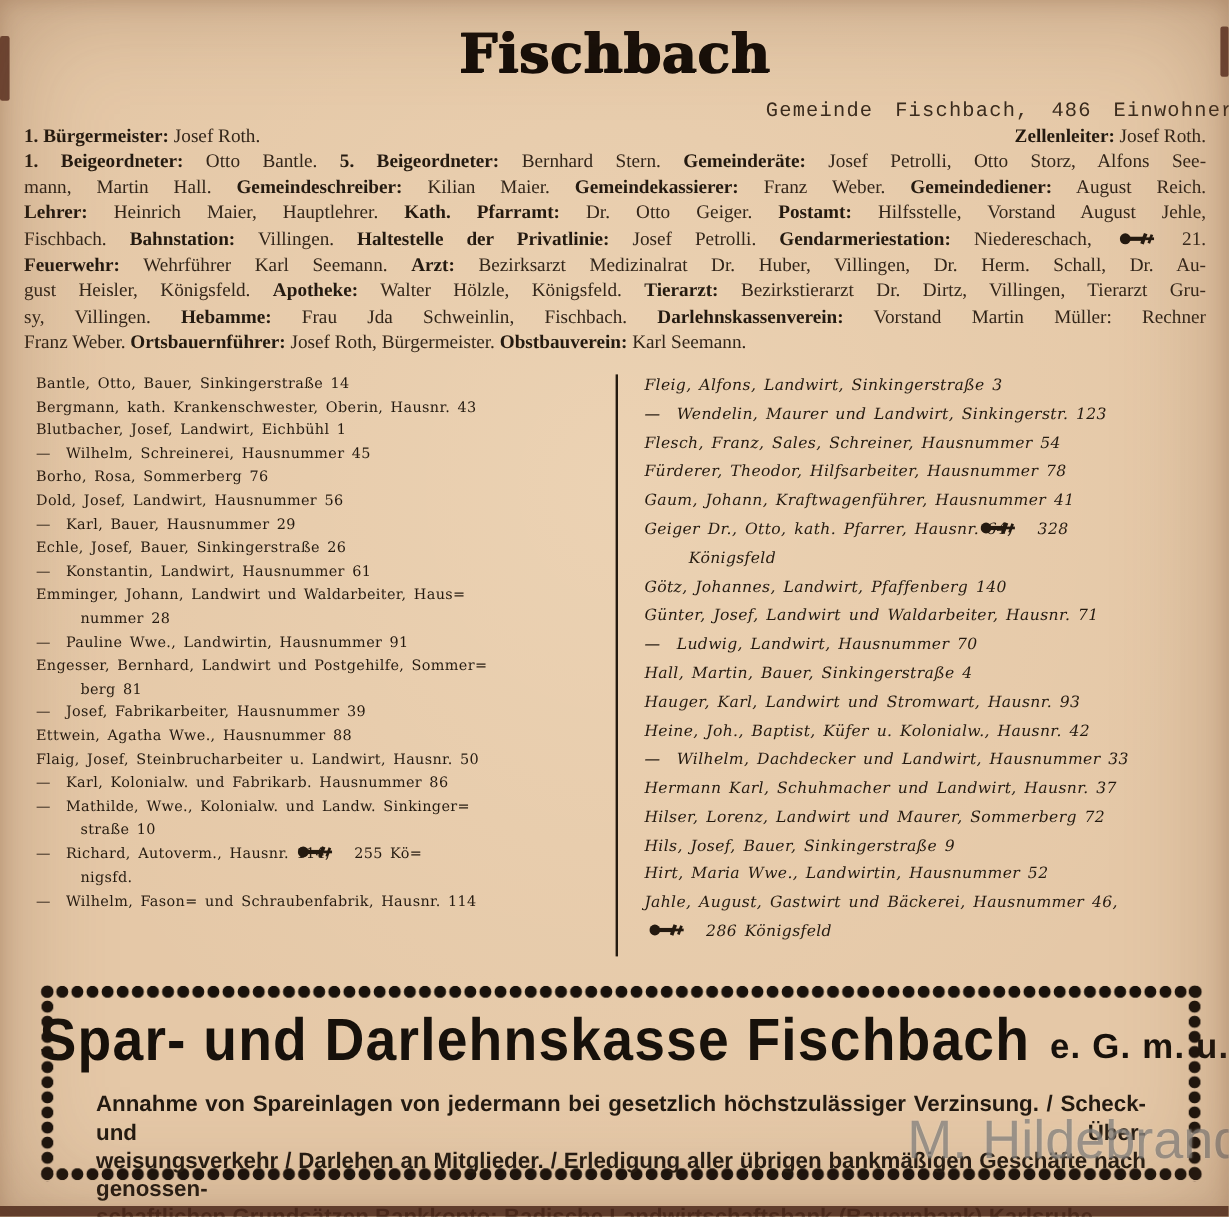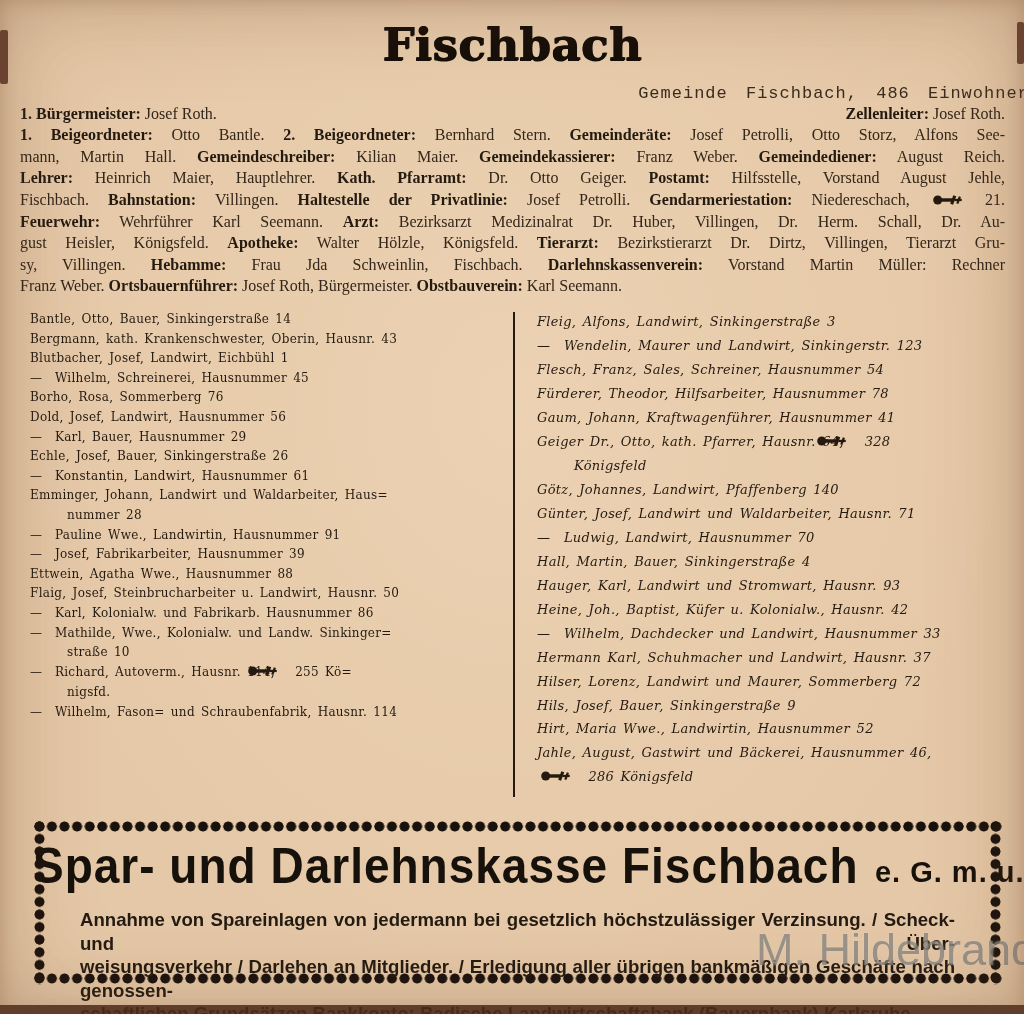--- a/index.html
+++ b/index.html
@@ -74,21 +74,21 @@
 <div class="page">
   <div class="title">Fischbach</div>
   <div class="subtitle">Gemeinde Fischbach, 486 Einwohner.</div>
 
   <div class="officials">
     <div class="off-line1">
       <span><span class="b">1. Bürgermeister:</span><span> Josef Roth.</span></span>
       <span><span class="b">Zellenleiter:</span><span> Josef Roth.</span></span>
     </div>
     <div class="off-lines">
-        <div class="off-line"><span class="b">1. Beigeordneter:</span><span> Otto Bantle. </span><span class="b">2. Beigeordneter:</span><span> Bernhard Stern. </span><span class="b">Gemeinderäte:</span><span> Josef Petrolli, Otto Storz, Alfons See-</span></div>
+        <div class="off-line"><span class="b">1. Beigeordneter:</span><span> Otto Bantle. </span><span class="b">5. Beigeordneter:</span><span> Bernhard Stern. </span><span class="b">Gemeinderäte:</span><span> Josef Petrolli, Otto Storz, Alfons See-</span></div>
         <div class="off-line"><span>mann, Martin Hall. </span><span class="b">Gemeindeschreiber:</span><span> Kilian Maier. </span><span class="b">Gemeindekassierer:</span><span> Franz Weber. </span><span class="b">Gemeindediener:</span><span> August Reich.</span></div>
         <div class="off-line"><span class="b">Lehrer:</span><span> Heinrich Maier, Hauptlehrer. </span><span class="b">Kath. Pfarramt:</span><span> Dr. Otto Geiger. </span><span class="b">Postamt:</span><span> Hilfsstelle, Vorstand August Jehle,</span></div>
         <div class="off-line"><span>Fischbach. </span><span class="b">Bahnstation:</span><span> Villingen. </span><span class="b">Haltestelle der Privatlinie:</span><span> Josef Petrolli. </span><span class="b">Gendarmeriestation:</span><span> Niedereschach, <span class="tel"><svg viewBox="0 0 32 13" width="29" height="12">
                 <g fill="#241a10">
                   <circle cx="5.2" cy="6.5" r="5"></circle>
                   <rect x="8" y="4.6" width="14" height="3.8"></rect>
                   <rect x="20.6" y="1.5" width="3.4" height="10" transform="rotate(20 22.3 6.5)"></rect>
                   <rect x="23.5" y="5.2" width="8.2" height="2.5"></rect>
                   <rect x="27" y="2.4" width="2.5" height="8.4" transform="rotate(20 28.2 6.6)"></rect>
                 </g>
@@ -105,20 +105,21 @@
       <div class="entry">Bergmann, kath. Krankenschwester, Oberin, Hausnr. 43</div>
       <div class="entry">Blutbacher, Josef, Landwirt, Eichbühl 1</div>
       <div class="entry">—  Wilhelm, Schreinerei, Hausnummer 45</div>
       <div class="entry">Borho, Rosa, Sommerberg 76</div>
       <div class="entry">Dold, Josef, Landwirt, Hausnummer 56</div>
       <div class="entry">—  Karl, Bauer, Hausnummer 29</div>
       <div class="entry">Echle, Josef, Bauer, Sinkingerstraße 26</div>
       <div class="entry">—  Konstantin, Landwirt, Hausnummer 61</div>
       <div class="entry">Emminger, Johann, Landwirt und Waldarbeiter, Haus=<br>nummer 28</div>
       <div class="entry">—  Pauline Wwe., Landwirtin, Hausnummer 91</div>
+      <div class="entry">Engesser, Bernhard, Landwirt und Postgehilfe, Sommer=<br>berg 81</div>
       <div class="entry">—  Josef, Fabrikarbeiter, Hausnummer 39</div>
       <div class="entry">Ettwein, Agatha Wwe., Hausnummer 88</div>
       <div class="entry">Flaig, Josef, Steinbrucharbeiter u. Landwirt, Hausnr. 50</div>
       <div class="entry">—  Karl, Kolonialw. und Fabrikarb. Hausnummer 86</div>
       <div class="entry">—  Mathilde, Wwe., Kolonialw. und Landw. Sinkinger=<br>straße 10</div>
       <div class="entry">—  Richard, Autoverm., Hausnr. 114, <span class="tel"><svg viewBox="0 0 32 13" width="29" height="12">
             <g fill="#241a10">
               <circle cx="5.2" cy="6.5" r="5"></circle>
               <rect x="8" y="4.6" width="14" height="3.8"></rect>
               <rect x="20.6" y="1.5" width="3.4" height="10" transform="rotate(20 22.3 6.5)"></rect>

